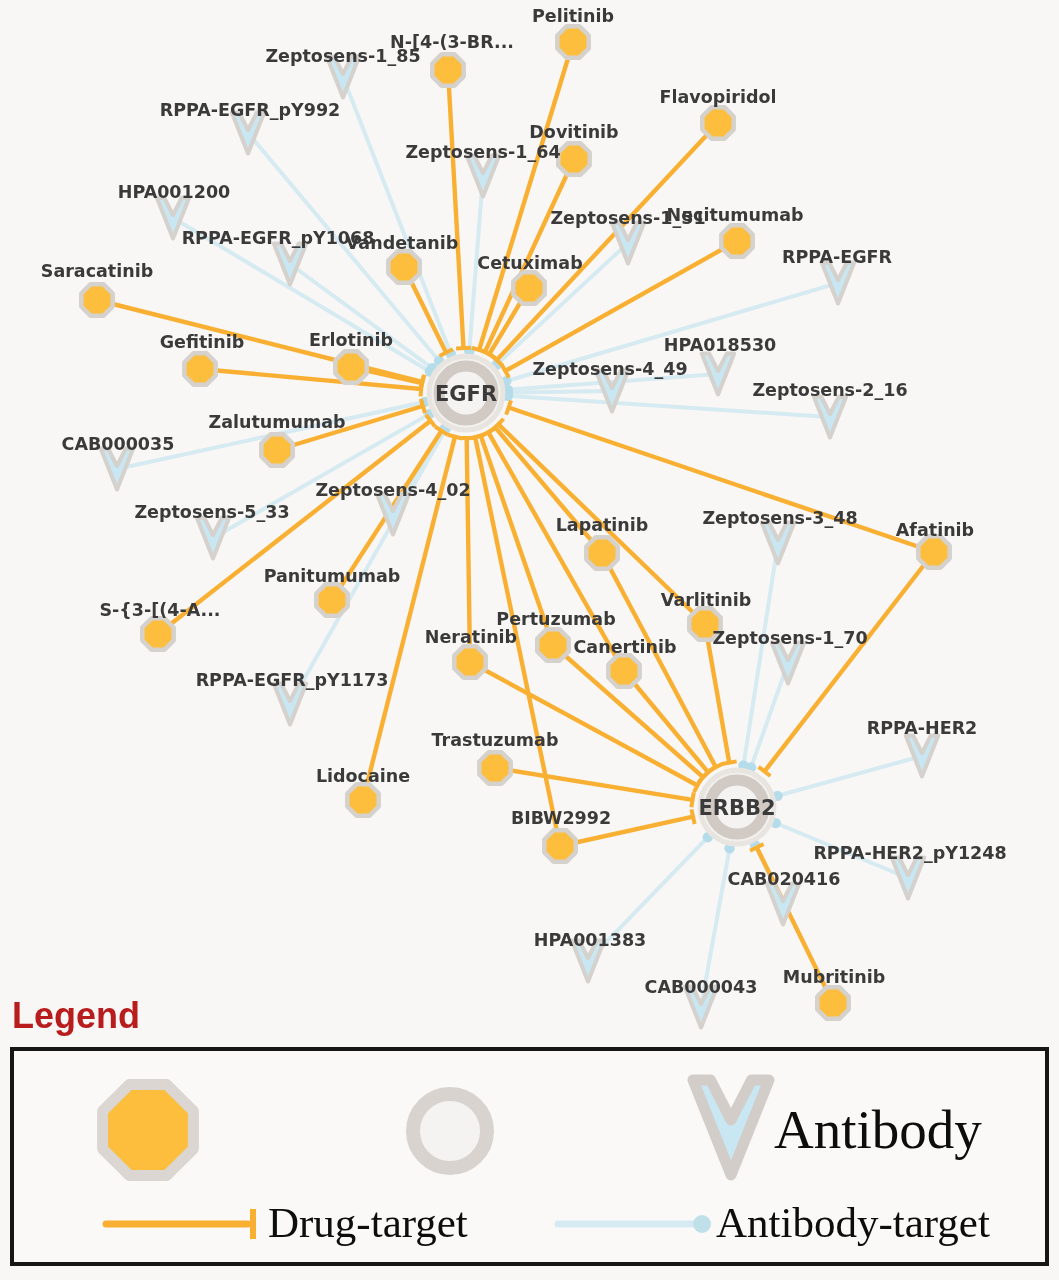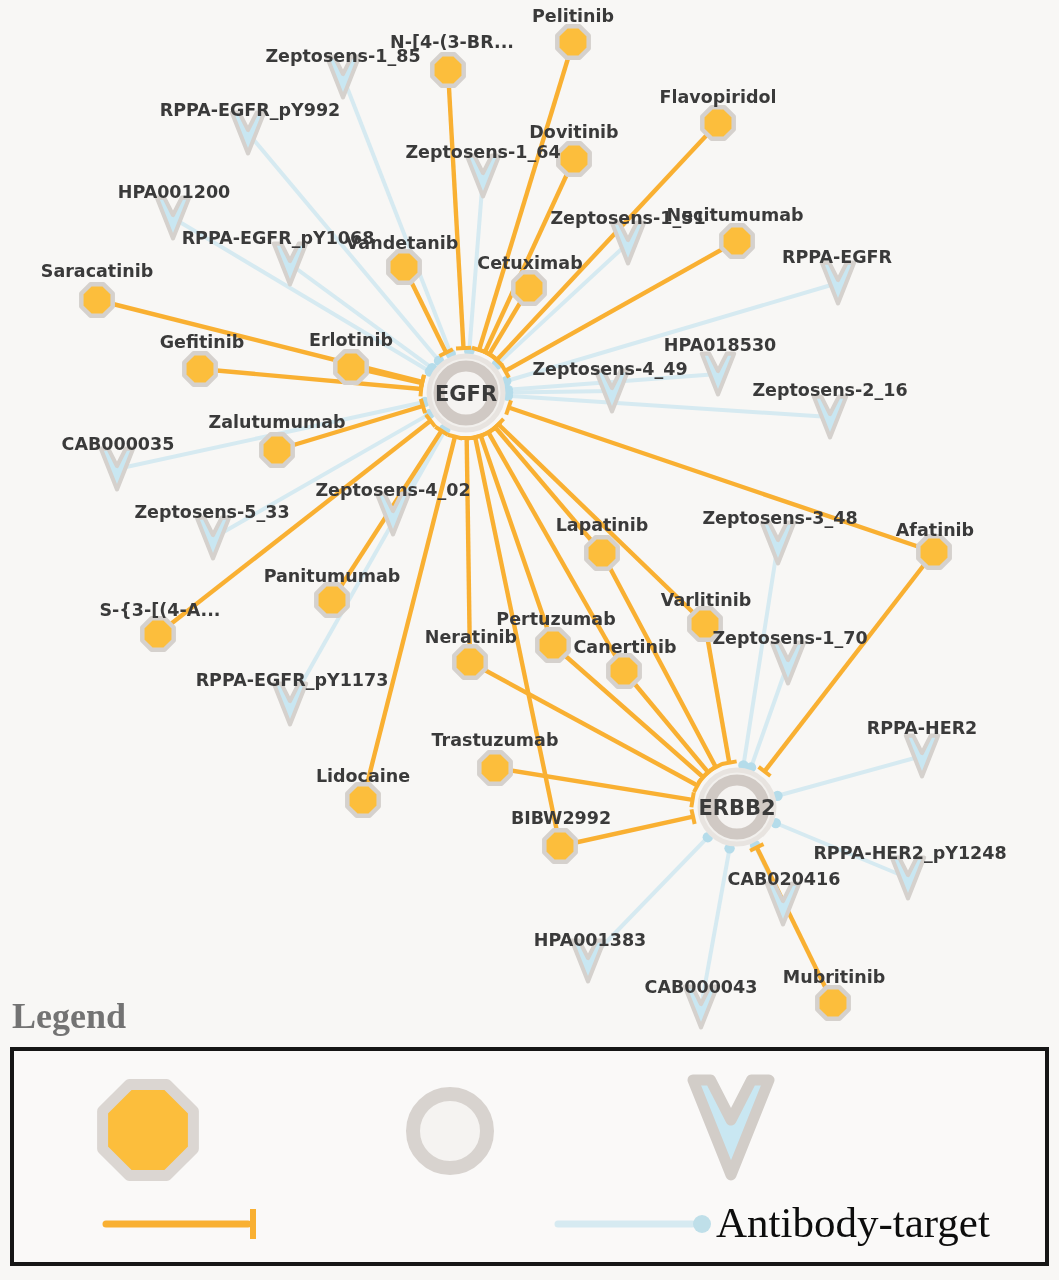--- a/index.html
+++ b/index.html
@@ -1,20 +1,20 @@
 <!DOCTYPE html>
 <html><head>
 <meta charset="utf-8">
 <style>
   html,body{margin:0;padding:0;background:#f8f7f5;}
   .stage{position:relative;width:1059px;height:1280px;background:#f8f7f5;overflow:hidden;
          font-family:"DejaVu Sans",sans-serif;}
   .graph-svg{position:absolute;left:0;top:0;}
-  .legend-heading{position:absolute;left:12px;top:995px;font-family:Liberation Serif, serif;
-         font-weight:bold;font-size:36px;color:#737373;letter-spacing:0px;}
+  .legend-heading{position:absolute;left:12px;top:995px;font-family:Liberation Sans, sans-serif;
+         font-weight:bold;font-size:36px;color:#b91c1c;letter-spacing:0px;}
   .legend-box{position:absolute;left:10px;top:1047px;width:1031px;height:211px;
          border:4px solid #161616;background:#faf9f8;}
   .legend-item-label{position:absolute;font-family:"Liberation Serif",serif;font-size:55px;
          color:#0d0d0d;white-space:nowrap;}
   .legend-edge-label{position:absolute;font-family:"Liberation Serif",serif;font-size:43px;
          color:#0d0d0d;white-space:nowrap;}
   .legend-icon{position:absolute;}
 </style>
 </head>
 <body>
@@ -240,25 +240,27 @@
     <polygon points="18.8,-45.4 45.4,-18.8 45.4,18.8 18.8,45.4 -18.8,45.4 -45.4,18.8 -45.4,-18.8 -18.8,-45.4" fill="#fcbe3c" stroke="#dbd6d2" stroke-width="11" stroke-linejoin="round"></polygon>
   </svg>
 
   <svg class="legend-icon" style="left:400px;top:1081px;" width="100" height="100" viewBox="-50 -50 100 100">
     <circle cx="0" cy="0" r="37" fill="#f5f3f1" stroke="#d8d3cf" stroke-width="14"></circle>
   </svg>
 
   <svg class="legend-icon" style="left:676px;top:1068px;" width="110" height="118" viewBox="-55 -59 110 118">
     <path d="M -38 -47 L 0 48 L 38 -47 L 20.5 -47 L 0 -7 L -20.5 -47 Z" fill="#c9e7f2" stroke="#d2cdc8" stroke-width="11" stroke-linejoin="round"></path>
   </svg>
+  <div class="legend-item-label" style="left:774px;top:1098px;">Antibody</div>
 
   <svg class="legend-icon" style="left:100px;top:1204px;" width="170" height="40" viewBox="0 0 170 40">
     <line x1="6" y1="20" x2="148" y2="20" stroke="#f9b032" stroke-width="7" stroke-linecap="round"></line>
     <line x1="153" y1="5" x2="153" y2="35" stroke="#f9b032" stroke-width="6"></line>
   </svg>
+  <div class="legend-edge-label" style="left:268px;top:1198px;">Drug-target</div>
 
   <svg class="legend-icon" style="left:552px;top:1204px;" width="165" height="40" viewBox="0 0 165 40">
     <line x1="6" y1="20" x2="140" y2="20" stroke="#d6eaf1" stroke-width="7" stroke-linecap="round"></line>
     <circle cx="150" cy="20" r="9" fill="#bfdfe9"></circle>
   </svg>
   <div class="legend-edge-label" style="left:716px;top:1198px;">Antibody-target</div>
 
 </div>
 
 </body></html>

